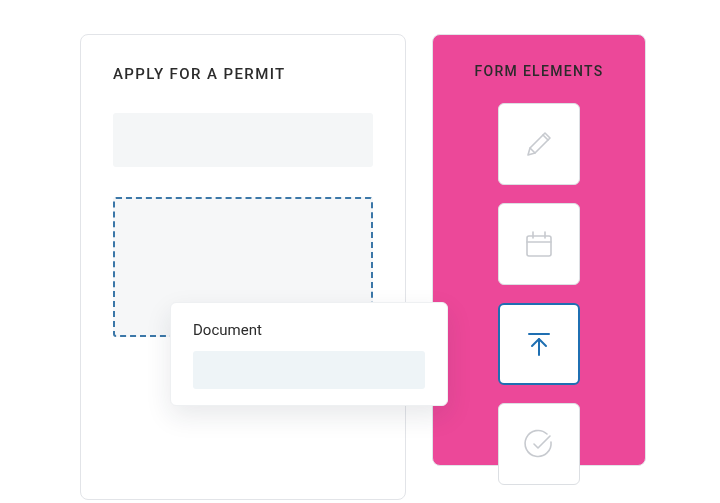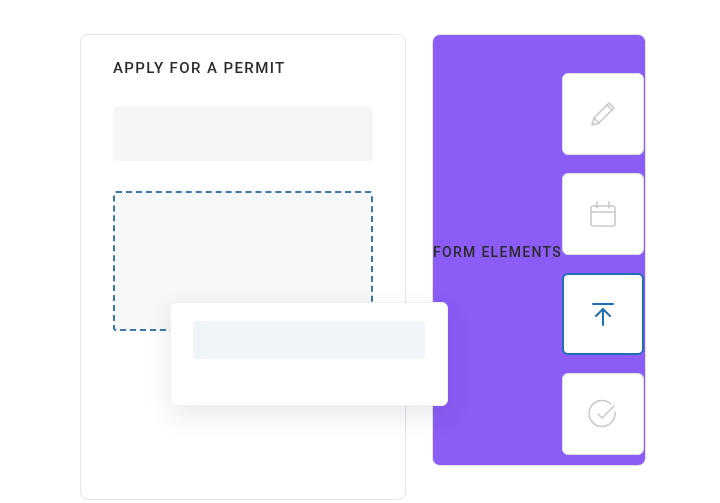--- a/index.html
+++ b/index.html
@@ -17,21 +17,21 @@
     top: 34px;
     left: 80px;
     display: flex;
     gap: 26px;
   }
   .form-panel {
     width: 326px;
     height: 466px;
     border: 1px solid #e2e4e8;
     border-radius: 8px;
-    padding: 24px 32px;
+    padding: 30px 32px;
     background: #fff;
   }
   .form-title {
     font-size: 15px;
     letter-spacing: 1.4px;
     font-weight: 500;
     color: #2b2b2b;
   }
   .field-block { margin-top: 30px; }
   .field-label {
@@ -76,23 +76,23 @@
     height: 38px;
     background: #eef4f7;
     border-radius: 3px;
   }
   .palette-panel {
     width: 214px;
     height: 432px;
     border: 1px solid #e2e4e8;
     border-radius: 8px;
     padding: 28px 0 0;
-    background: #8b5cf6;
+    background: #ec4899;
     display: flex;
-    flex-direction: row;
+    flex-direction: column;
     align-items: center;
   }
   .palette-title {
     font-size: 14px;
     letter-spacing: 1.3px;
     font-weight: 500;
     color: #2b2b2b;
     margin-bottom: 24px;
   }
   .palette-list {
@@ -171,14 +171,15 @@
             <path d="M15 20 L19 24 L31 12"></path>
           </svg>
         </span>
       </div>
 
     </div>
   </div>
 </div>
 
 <div class="drag-card">
+  <div class="field-label">Document</div>
   <div class="file-input"></div>
 </div>
 
 </body></html>

